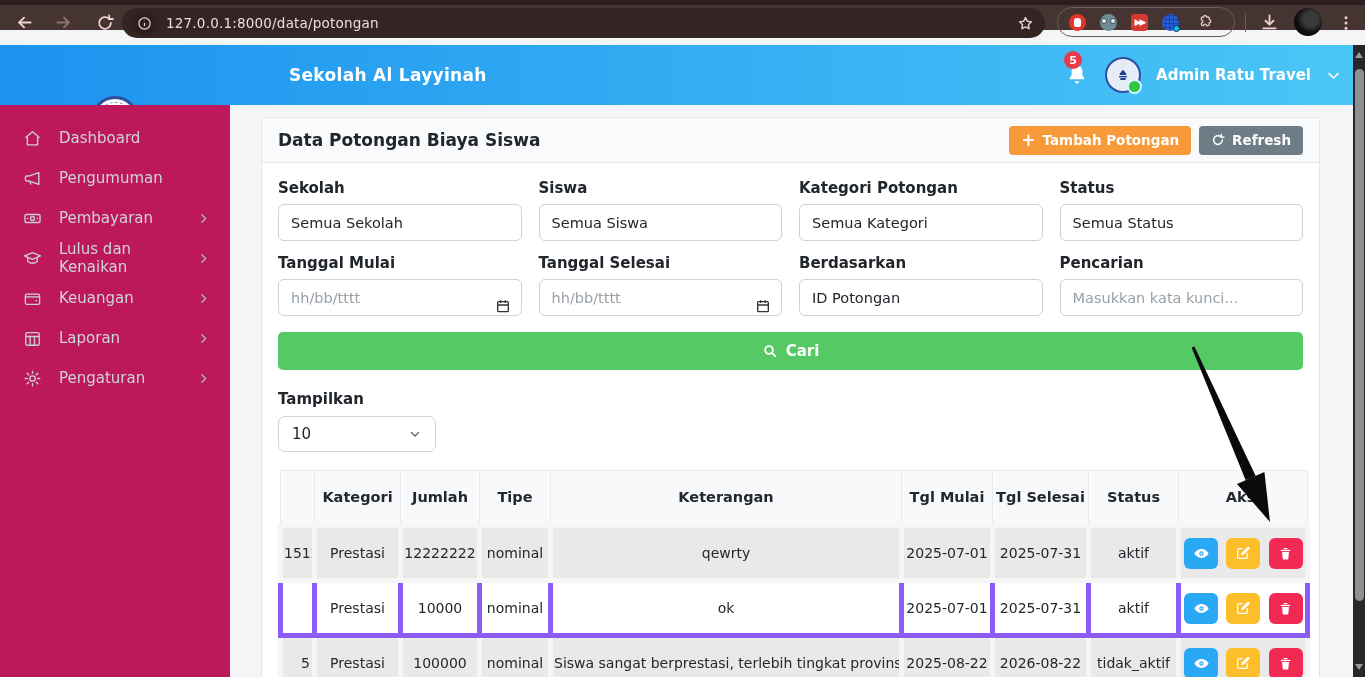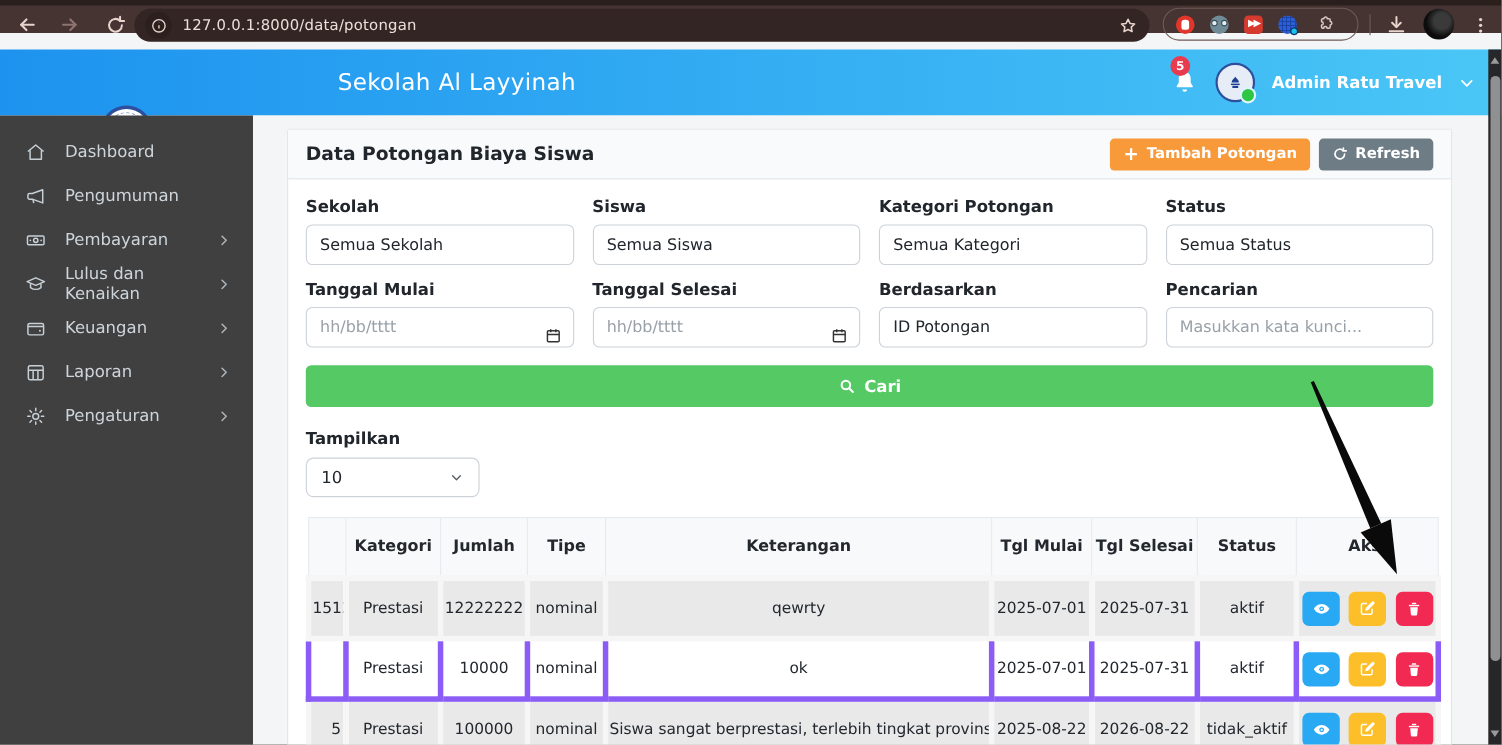--- a/index.html
+++ b/index.html
@@ -32,32 +32,32 @@
     background:radial-gradient(circle at 60% 40%,#3a3a3a 0 30%,#0c0c0c 60%);}
 
   
   .app-header{position:absolute;top:45px;left:0;right:0;height:60px;background:linear-gradient(90deg,#1d93ef,#4ac6f6);}
   .logo{position:absolute;left:91px;top:51px;width:48px;height:48px;border-radius:50%;background:#fff;
     border:3px solid #2d4f9e;box-sizing:border-box;display:flex;align-items:center;justify-content:center;}
   .logo-inner{width:34px;height:34px;border-radius:50%;border:1px dashed #7f9cc9;display:flex;align-items:center;justify-content:center;}
   .burger{position:absolute;left:239px;top:66px;width:24px;height:18px;cursor:pointer;}
   .burger span{display:block;height:2.4px;background:#fff;border-radius:2px;margin-bottom:4.6px;}
   .burger span:nth-child(1){width:15px;} .burger span:nth-child(2),.burger span:nth-child(3){width:24px;}
-  .app-title{position:absolute;left:307px;top:0;height:60px;line-height:60px;color:#fff;font-size:21px;font-weight:normal;letter-spacing:.3px;}
+  .app-title{position:absolute;left:289px;top:0;height:60px;line-height:60px;color:#fff;font-size:17px;font-weight:bold;letter-spacing:.3px;}
   .header-right{position:absolute;right:24px;top:0;height:60px;display:flex;align-items:center;gap:15px;}
   .bell-wrap{position:relative;width:26px;height:26px;}
   .badge{position:absolute;top:-11px;left:0px;min-width:18px;height:18px;border-radius:50%;background:#e93a4e;color:#fff;
     font-size:11px;font-weight:bold;display:flex;align-items:center;justify-content:center;}
   .user-avatar{position:relative;width:36px;height:36px;border-radius:50%;background:#e7edf6;border:2px solid #2d4f9e;box-sizing:border-box;
     display:flex;align-items:center;justify-content:center;}
   .status-dot{position:absolute;right:-3px;bottom:-3px;width:11px;height:11px;border-radius:50%;background:#2ec645;border:2px solid #dff4ff;}
   .user-name{color:#fff;font-size:15px;font-weight:bold;}
 
   
-  .sidebar{position:absolute;top:105px;left:0;width:230px;bottom:0;background:#404040;padding-top:13px;box-sizing:border-box;}
+  .sidebar{position:absolute;top:105px;left:0;width:230px;bottom:0;background:#be185d;padding-top:13px;box-sizing:border-box;}
   .side-item{display:flex;align-items:center;height:40px;padding:0 20px 0 22px;color:#cdd5db;font-size:15px;cursor:pointer;}
   .side-ico{width:20px;height:20px;margin-right:17px;flex:0 0 auto;display:flex;align-items:center;justify-content:center;}
   .side-caret{margin-left:auto;display:flex;align-items:center;}
 
   
   .main{position:absolute;top:105px;left:230px;right:12px;bottom:0;background:#f4f5f6;overflow:hidden;}
   .card{margin:12px 33px 0 31px;background:#fff;border:1px solid #e2e6e9;border-radius:3px;}
   .card-header{height:44px;background:#f9fafb;border-bottom:1px solid #e2e6e9;display:flex;align-items:center;padding:0 16px;}
   .page-title{font-size:17px;font-weight:bold;color:#21262c;}
   .header-actions{margin-left:auto;display:flex;gap:8px;}

